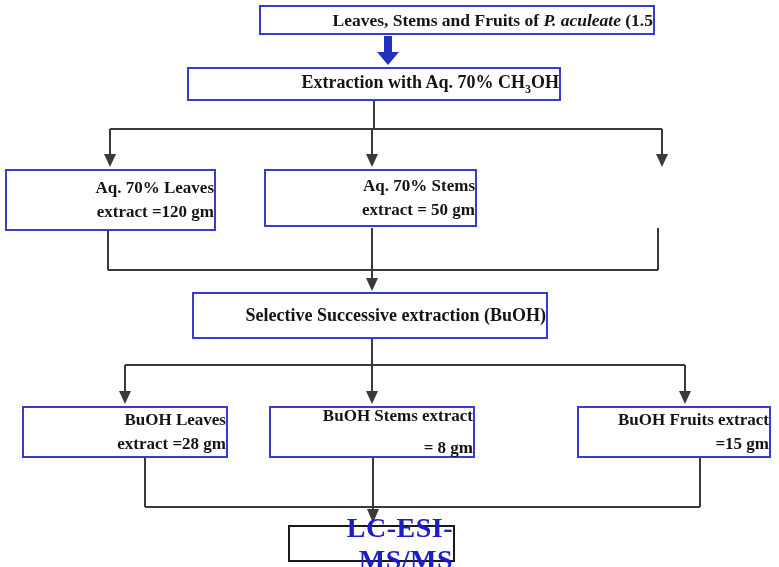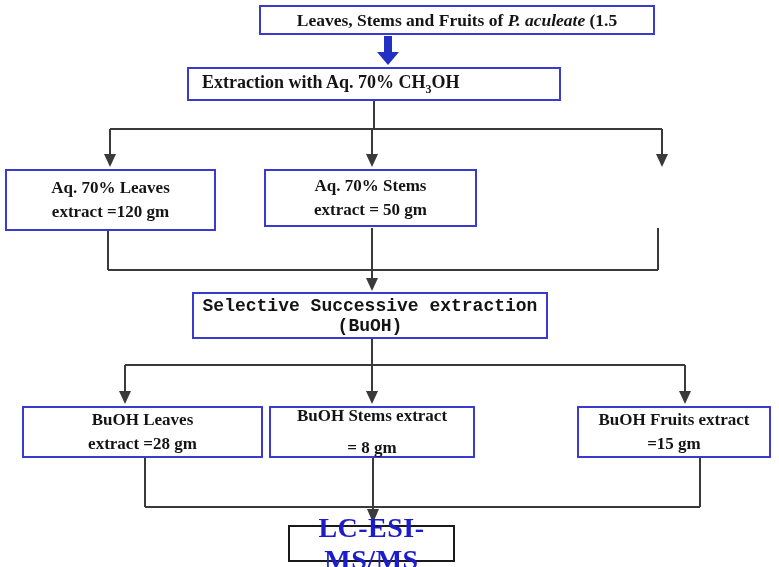--- a/index.html
+++ b/index.html
@@ -33,37 +33,37 @@
     box-sizing: border-box;
     border: 2px solid var(--box-border-blue);
     background: #ffffff;
     color: var(--text);
     font-weight: bold;
     text-align: center;
     display: flex;
     flex-direction: column;
     justify-content: center;
   }
-  .box .ln { display: block; }
+  .box .ln { display: block; text-align: right; }
   #source-box {
     left: 259px; top: 5px; width: 396px; height: 30px;
     font-size: 17.5px; white-space: nowrap;
   }
   #source-box .species { font-style: italic; }
   #extraction-box {
     left: 187px; top: 67px; width: 374px; height: 34px;
     font-size: 18px; text-align: left; padding-left: 13px;
   }
   #extraction-box sub { font-size: 12px; }
   .row-box { font-size: 17px; line-height: 24px; }
   #aq-leaves-box  { left: 5px;   top: 169px; width: 211px; height: 62px; }
   #aq-stems-box   { left: 264px; top: 169px; width: 213px; height: 58px; }
   #aq-fruits-box  { left: 547px; top: 169px; width: 217px; height: 59px; }
-  #selective-box  { left: 192px; top: 292px; width: 356px; height: 47px; font-size: 18px; font-family: Liberation Mono, monospace; }
-  #buoh-leaves-box{ left: 22px;  top: 406px; width: 241px; height: 52px; }
+  #selective-box  { left: 192px; top: 292px; width: 356px; height: 47px; font-size: 18px; }
+  #buoh-leaves-box{ left: 22px;  top: 406px; width: 206px; height: 52px; }
   #buoh-stems-box { left: 269px; top: 406px; width: 206px; height: 52px; gap: 8px; }
   #buoh-fruits-box{ left: 577px; top: 406px; width: 194px; height: 52px; }
   #final-box {
     left: 288px; top: 525px; width: 167px; height: 37px;
     border-color: var(--final-box-border);
     color: var(--final-text);
     font-size: 28px;
     letter-spacing: 0.5px;
   }
 </style>

